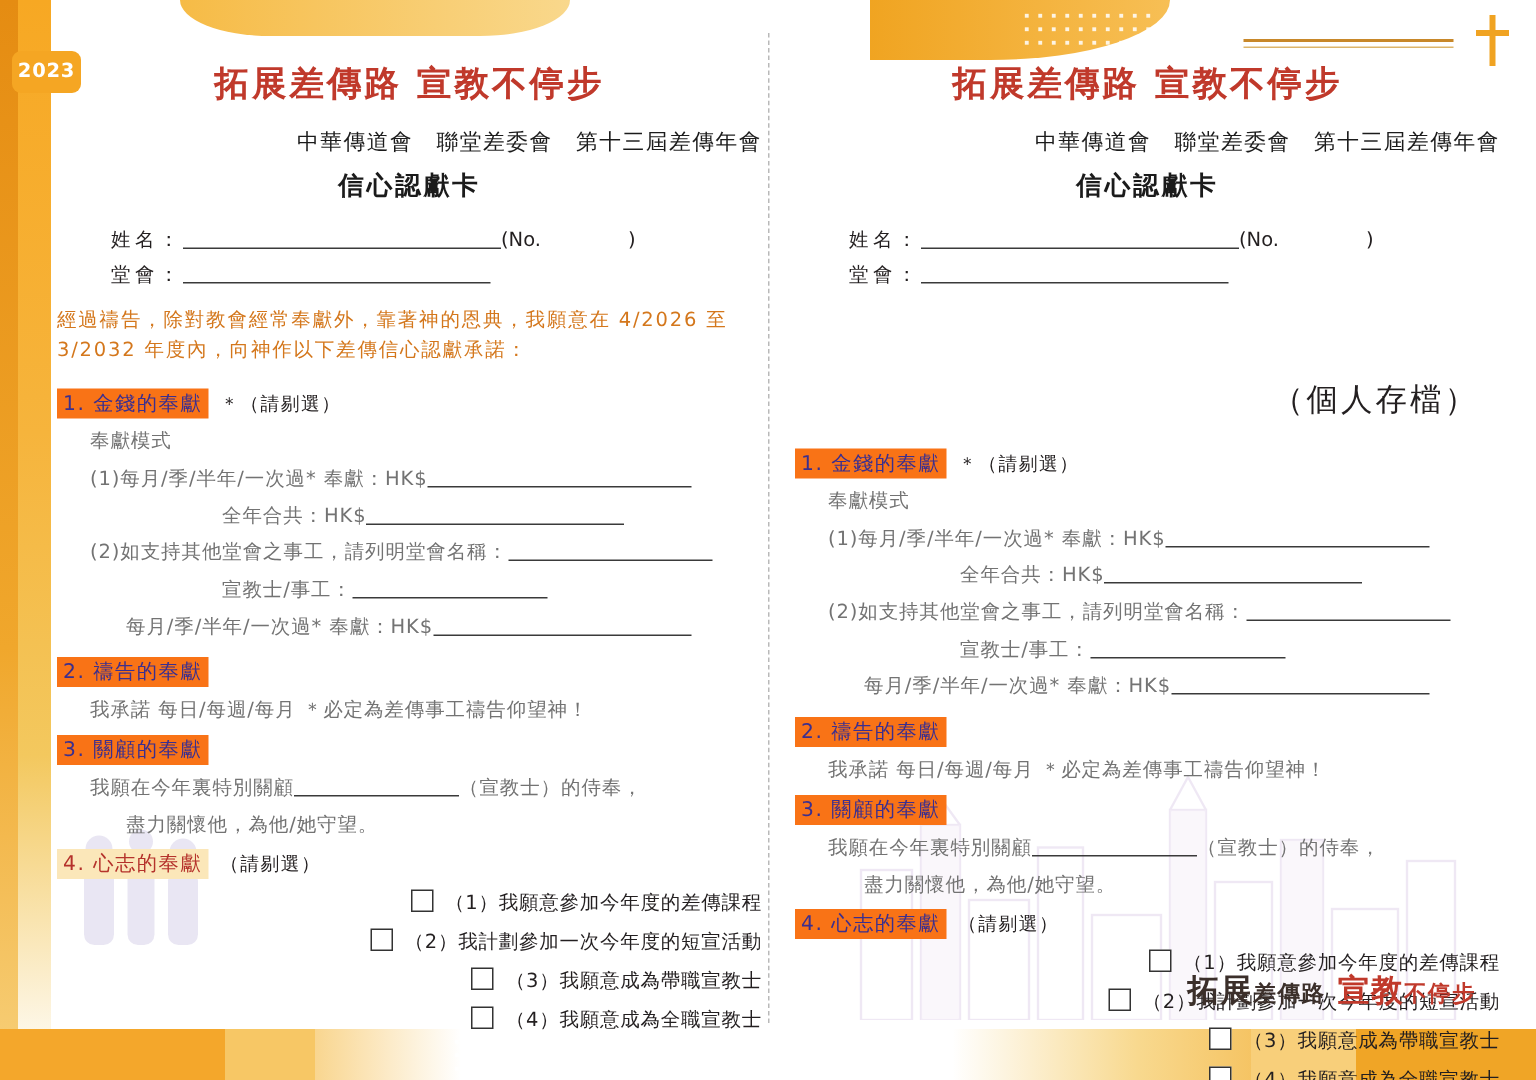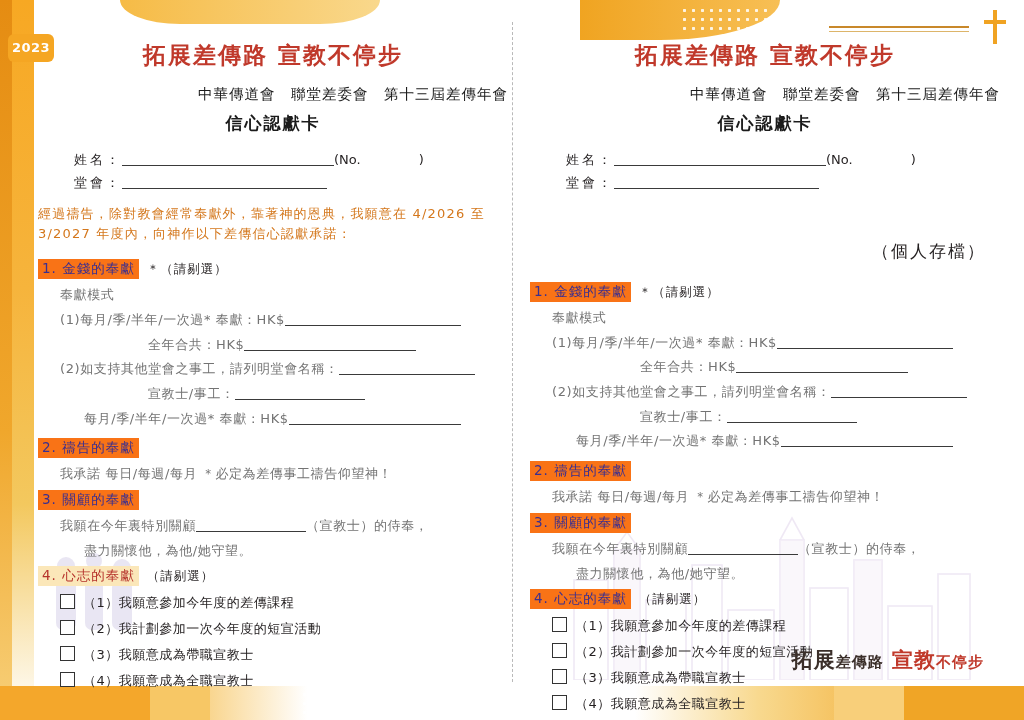--- a/index.html
+++ b/index.html
@@ -97,42 +97,42 @@
   .fieldrow{font-size:13px;margin:0 0 5px 0;padding-left:36px;white-space:nowrap;}
   .fieldrow .lbl{letter-spacing:3px;}
   .uline{display:inline-block;border-bottom:1px solid #3a3a3a;height:13px;vertical-align:-2px;}
   .u-name{width:212px;}
   .u-church{width:205px;}
   .declare{
     color:#d4771c;font-size:13px;line-height:1.55;letter-spacing:1.2px;
     margin:12px 0 14px 0;font-style:normal;
   }
   .personal-file{
-    text-align:right;font-size:17px;letter-spacing:2px;margin:48px 14px 18px 0;
+    text-align:right;font-size:21px;letter-spacing:2px;margin:60px 14px 18px 0;
   }
   .sect{
     display:inline-block;font-size:13.5px;color:#3b2f8f;letter-spacing:1px;
     background:#f97316;padding:1px 4px;margin:0 0 4px 0;border:0;
   }
   .sect-red{color:#b5322b;background:#fbe7b9;}
   .afterSect{font-size:12.5px;letter-spacing:1px;margin-left:8px;color:#231f20;}
   .line{font-size:13px;line-height:1.9;letter-spacing:.6px;color:#737373;white-space:nowrap;}
   .indent1{padding-left:22px;}
   .indent2{padding-left:46px;}
   .indent3{padding-left:110px;}
   .u-a{width:176px;}
   .u-b{width:172px;}
   .u-c{width:136px;}
   .u-d{width:130px;}
   .u-e{width:110px;}
   .check{
     display:inline-block;width:13px;height:13px;border:1px solid #333;margin-right:8px;
     vertical-align:-2px;background:#fff;
   }
-  .cbrow{font-size:13px;line-height:2.0;padding-left:22px;letter-spacing:.5px;}
+  .cbrow{font-size:13px;line-height:2.0;padding-left:22px;letter-spacing:.5px;text-align:right;}
   
   .city{
     position:absolute;right:40px;bottom:40px;width:420px;height:170px;opacity:.30;
     pointer-events:none;
   }
   .people{
     position:absolute;left:36px;bottom:52px;width:120px;height:120px;opacity:.35;
     pointer-events:none;
   }
   .logo-bottom{
@@ -203,21 +203,21 @@
     <div class="subtitle">中華傳道會　聯堂差委會　第十三屆差傳年會</div>
     <div class="subtitle2">信心認獻卡</div>
 
     <div class="fieldrow">
       <span class="lbl">姓名：</span><span class="uline u-name"></span><span>(No.</span><span style="display:inline-block;width:58px"></span><span>)</span>
     </div>
     <div class="fieldrow">
       <span class="lbl">堂會：</span><span class="uline u-church"></span>
     </div>
 
-    <div class="declare">經過禱告，除對教會經常奉獻外，靠著神的恩典，我願意在 4/2026 至 3/2027 年度內，向神作以下差傳信心認獻承諾：</div>
+    <div class="declare">經過禱告，除對教會經常奉獻外，靠著神的恩典，我願意在 4/2026 至 3/2032 年度內，向神作以下差傳信心認獻承諾：</div>
 
     <div><span class="sect">1. 金錢的奉獻</span><span class="afterSect">＊（請剔選）</span></div>
     <div class="line indent1">奉獻模式</div>
     <div class="line indent1">
       <span>(1)每月/季/半年/一次過* 奉獻：HK$</span><span class="uline u-a"></span>
     </div>
     <div class="line indent3">
       <span>全年合共：HK$</span><span class="uline u-b"></span>
     </div>
     <div class="line indent1">

